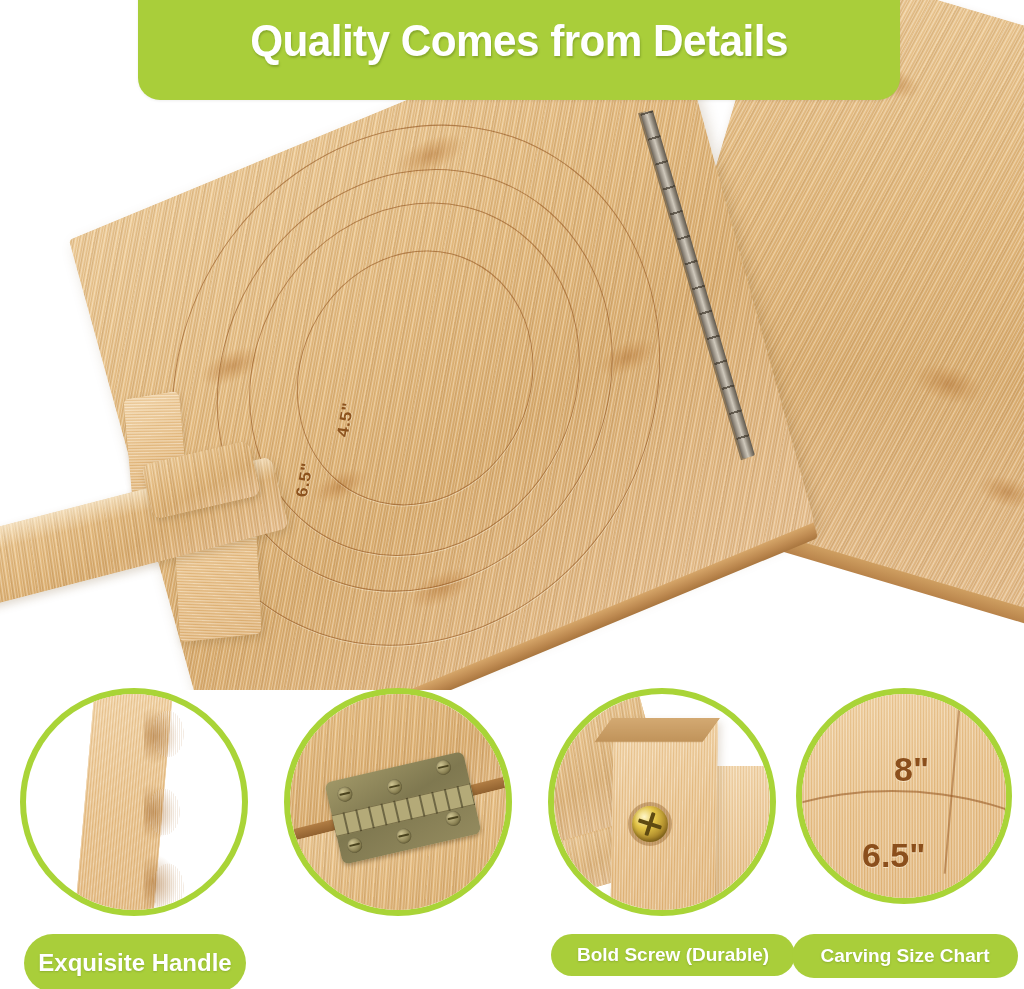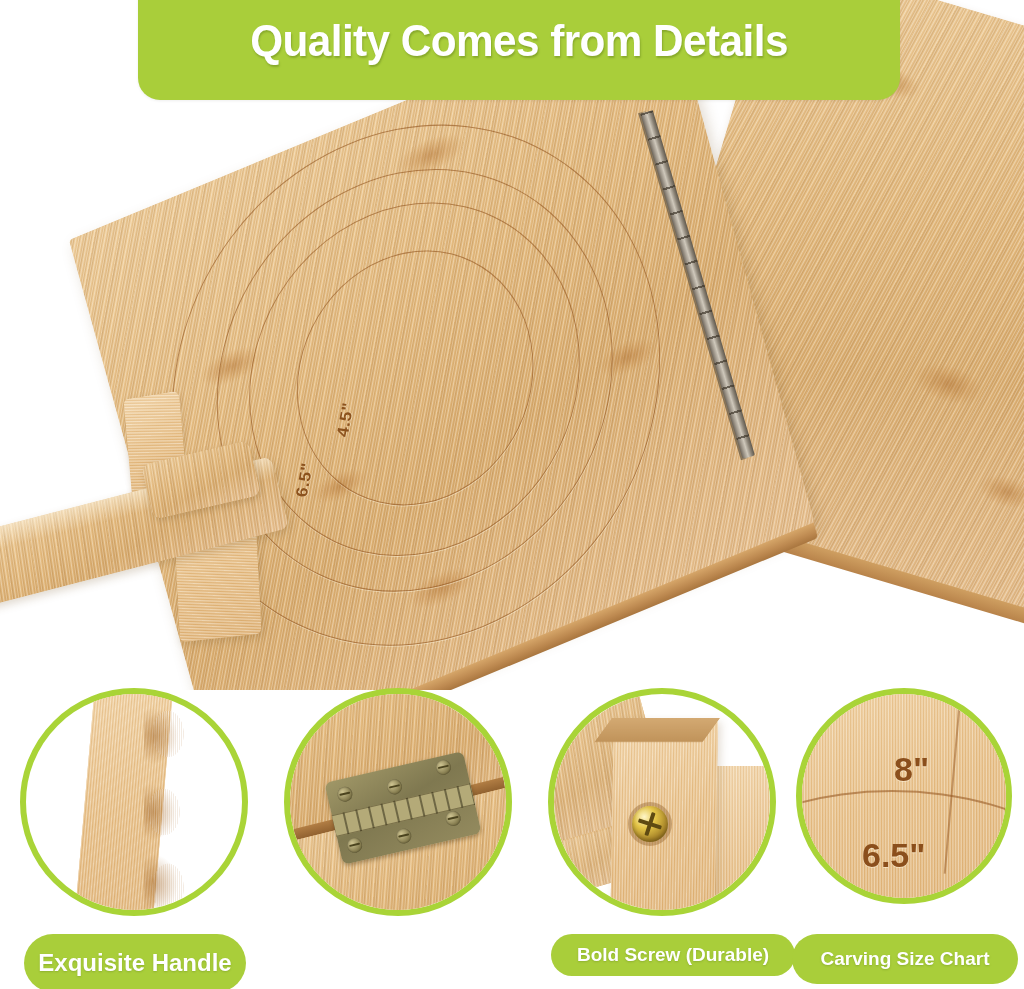--- a/index.html
+++ b/index.html
@@ -380,21 +380,21 @@
     font-weight: 700;
     font-family: "Liberation Sans", sans-serif;
     line-height: 1.05;
     text-shadow: 0 1px 2px rgba(92,122,26,.35);
     z-index: 55;
     padding: 0 10px;
   }
   #pill-handle { left: 24px; top: 934px; width: 222px; height: 58px; font-size: 24px; }
   #pill-hinge  { left: 286px; top: 928px; width: 230px; height: 54px; font-size: 19px; }
   #pill-screw  { left: 551px; top: 934px; width: 244px; height: 42px; font-size: 19px; }
-  #pill-chart  { left: 792px; top: 934px; width: 226px; height: 50px; font-size: 19px; }
+  #pill-chart  { left: 792px; top: 934px; width: 226px; height: 44px; font-size: 19px; }
 </style>
 </head>
 <body>
 
 <div id="page">
 
   <div id="hero">
 
     <div id="panel-back" class="bamboo">
       <div class="node" style="left:48%;top:62%;width:70px;height:36px;"></div>

